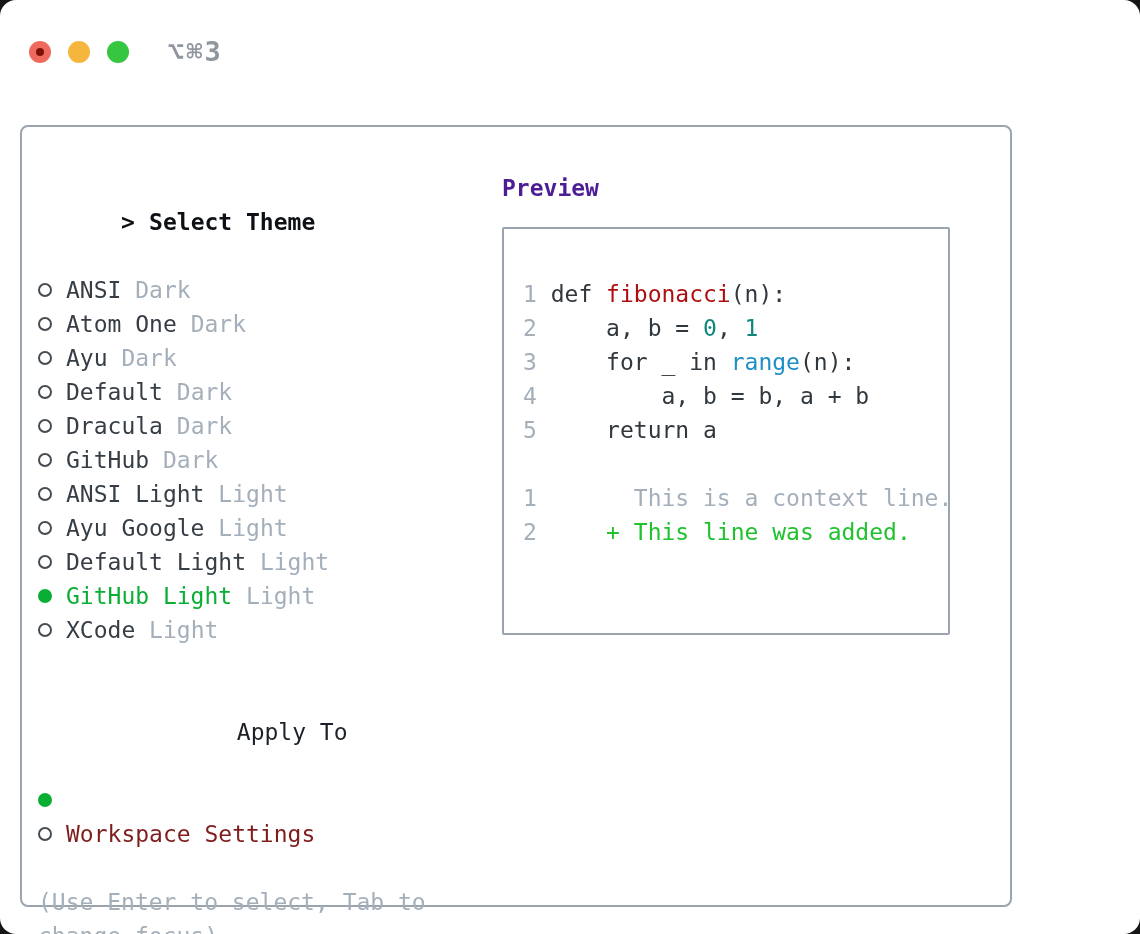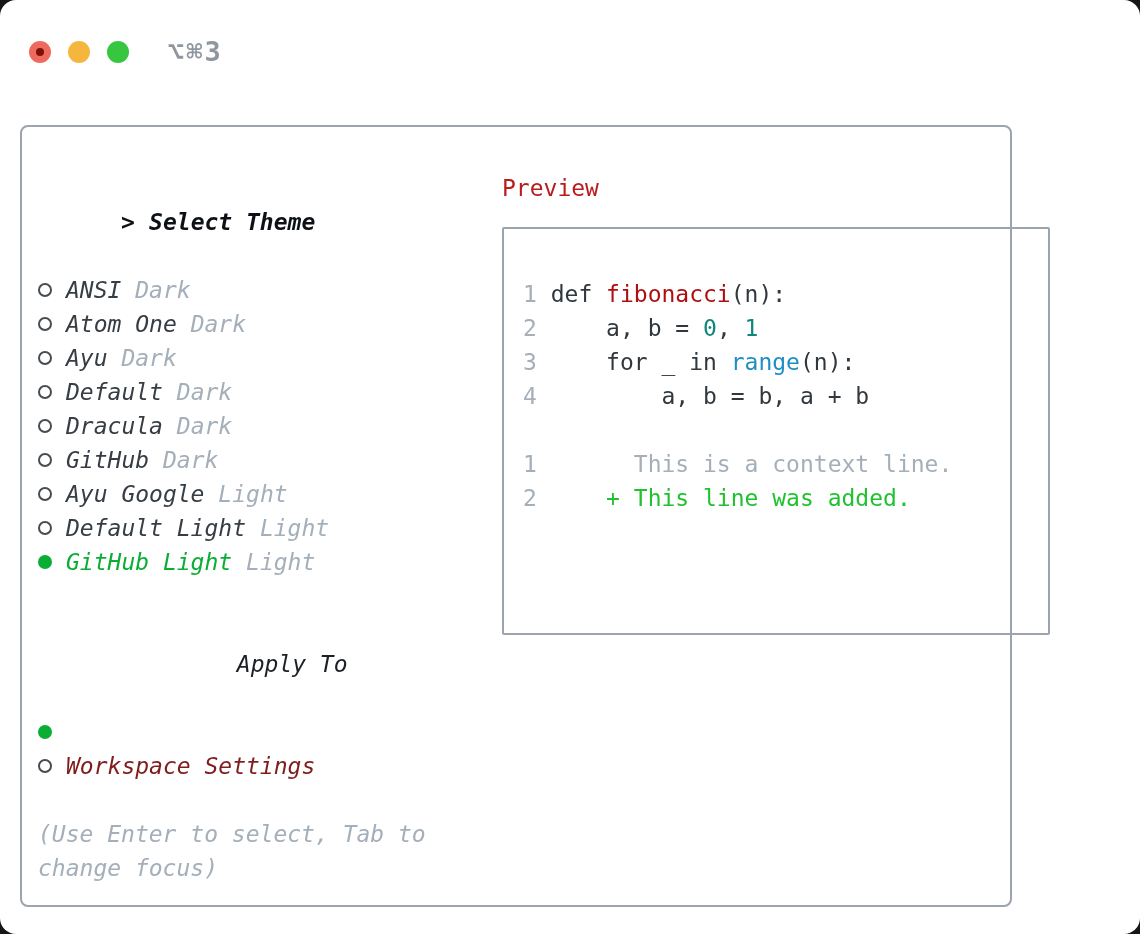--- a/index.html
+++ b/index.html
@@ -22,21 +22,21 @@
   .win-title { margin-left:22px; font-size:27px; font-weight:600; color:var(--title-gray); letter-spacing:2px; }
 
   
   .panel {
     box-sizing:border-box; margin-left:20px; margin-top:49px;
     width:992px; height:782px;
     border:2px solid var(--border-gray); border-radius:8px;
     padding:44px 24px 0 16px;
     display:flex;
   }
-  .sidebar { width:464px; flex:0 0 464px;font-style:italic; }
+  .sidebar { width:464px; flex:0 0 464px; }
   .rightcol { flex:1; min-width:0; }
 
   
   .row { line-height:34px; font-size:23px; white-space:pre; color:var(--text-dark); }
   .marker, .marker-spacer, .prompt {
     display:inline-block; width:14px; margin-right:14px; vertical-align:middle;
   }
   .marker {
     height:14px; box-sizing:border-box; border:2px solid #454c52; border-radius:50%;
     margin-top:-3px;
@@ -51,23 +51,23 @@
   .theme-row.selected .name { color:var(--selected-green); }
   .apply-row .name { color:#7f1d1d; }
   .apply-row.selected .name { color:var(--selected-green); }
   .apply-block { margin-top:34px; }
   .hint {
     margin-top:34px; width:400px; white-space:normal;
     font-size:23px; line-height:34px; color:var(--muted-gray);
   }
 
   
-  .preview-heading { font-size:23px; line-height:34px; font-weight:normal; color:#b91c1c; }
+  .preview-heading { font-size:23px; line-height:34px; font-weight:bold; color:#4c1d95; }
   .preview-box {
-    box-sizing:border-box; margin-top:22px; width:548px; height:408px;
+    box-sizing:border-box; margin-top:22px; width:448px; height:408px;
     border:2px solid var(--border-gray); border-radius:2px;
     padding:48px 0 0 19px; overflow:hidden;
   }
   .code-line { font-size:23px; line-height:34px; white-space:pre; }
   .tk-num     { color:var(--muted-gray); }
   .tk-plain   { color:var(--text-dark); }
   .tk-func    { color:var(--func-red); }
   .tk-number  { color:var(--number-teal); }
   .tk-builtin { color:var(--builtin-blue); }
   .tk-ctx     { color:var(--muted-gray);margin-top:29px; }
@@ -91,23 +91,25 @@
       <span class="prompt">&gt;</span><span class="heading-text">Select Theme</span>
     </div>
 
     <div id="theme-list">
         <div class="row theme-row"><span class="marker"></span><span class="name">ANSI</span> <span class="variant">Dark</span></div>
         <div class="row theme-row"><span class="marker"></span><span class="name">Atom One</span> <span class="variant">Dark</span></div>
         <div class="row theme-row"><span class="marker"></span><span class="name">Ayu</span> <span class="variant">Dark</span></div>
         <div class="row theme-row"><span class="marker"></span><span class="name">Default</span> <span class="variant">Dark</span></div>
         <div class="row theme-row"><span class="marker"></span><span class="name">Dracula</span> <span class="variant">Dark</span></div>
         <div class="row theme-row"><span class="marker"></span><span class="name">GitHub</span> <span class="variant">Dark</span></div>
+        <div class="row theme-row"><span class="marker"></span><span class="name">ANSI Light</span> <span class="variant">Light</span></div>
         <div class="row theme-row"><span class="marker"></span><span class="name">Ayu Google</span> <span class="variant">Light</span></div>
         <div class="row theme-row"><span class="marker"></span><span class="name">Default Light</span> <span class="variant">Light</span></div>
         <div class="row theme-row selected"><span class="marker filled"></span><span class="name">GitHub Light</span> <span class="variant">Light</span></div>
+        <div class="row theme-row"><span class="marker"></span><span class="name">XCode</span> <span class="variant">Light</span></div>
       </div>
 
     <div class="apply-block">
       <div class="row apply-heading-row">
         <span class="marker-spacer"></span><span class="marker-spacer" style="width:14px"></span><span class="heading-text">Apply To</span>
       </div>
       <div id="apply-list">
           <div class="row apply-row selected"><span class="marker filled"></span></div>
           <div class="row apply-row"><span class="marker"></span><span class="name">Workspace Settings</span></div>
         </div>
@@ -117,20 +119,21 @@
   </div>
 
   <div class="rightcol">
     <div class="preview-heading">Preview</div>
     <div class="preview-box">
       <div id="code-lines">
           <div class="code-line"><span class="tk-num">1 </span><span class="tk-plain">def </span><span class="tk-func">fibonacci</span><span class="tk-plain">(n):</span></div>
           <div class="code-line"><span class="tk-num">2 </span><span class="tk-plain">    a, b = </span><span class="tk-number">0</span><span class="tk-plain">, </span><span class="tk-number">1</span></div>
           <div class="code-line"><span class="tk-num">3 </span><span class="tk-plain">    for _ in </span><span class="tk-builtin">range</span><span class="tk-plain">(n):</span></div>
           <div class="code-line"><span class="tk-num">4 </span><span class="tk-plain">        a, b = b, a + b</span></div>
+          <div class="code-line"><span class="tk-num">5 </span><span class="tk-plain">    return a</span></div>
           <div class="code-line"> </div>
           <div class="code-line"><span class="tk-num">1 </span><span class="tk-ctx">      This is a context line.</span></div>
           <div class="code-line"><span class="tk-num">2 </span><span class="tk-add">    + This line was added.</span></div>
         </div>
     </div>
   </div>
 
 </div>
 
 </body></html>

